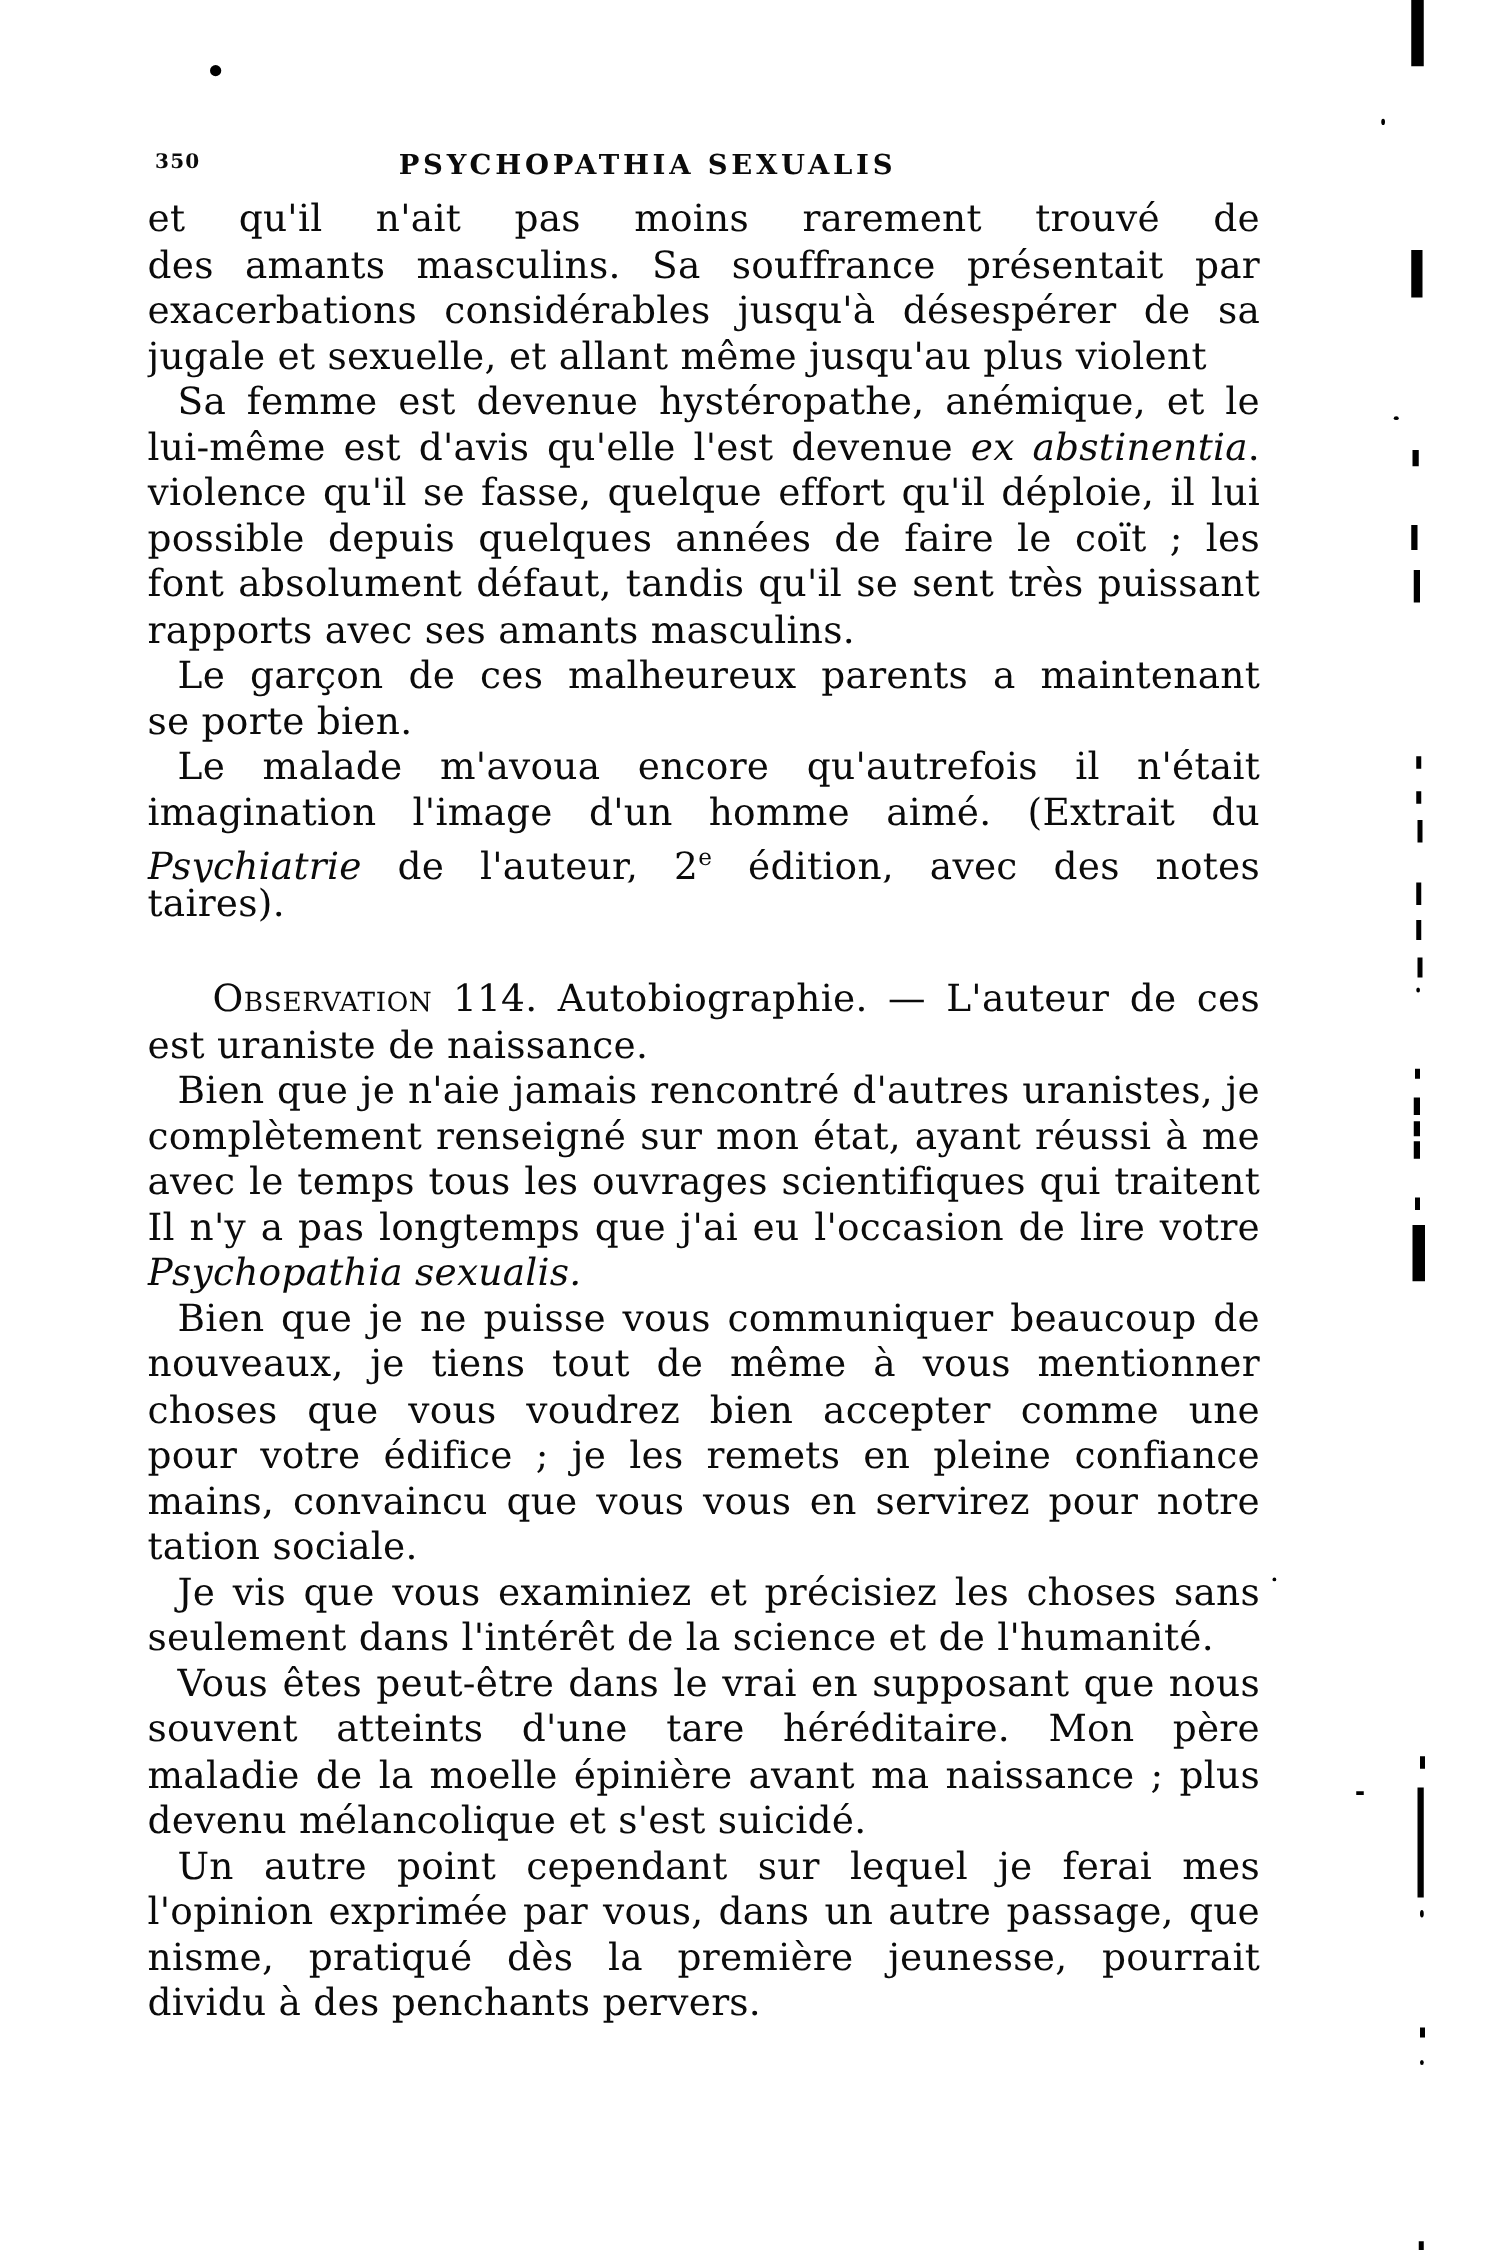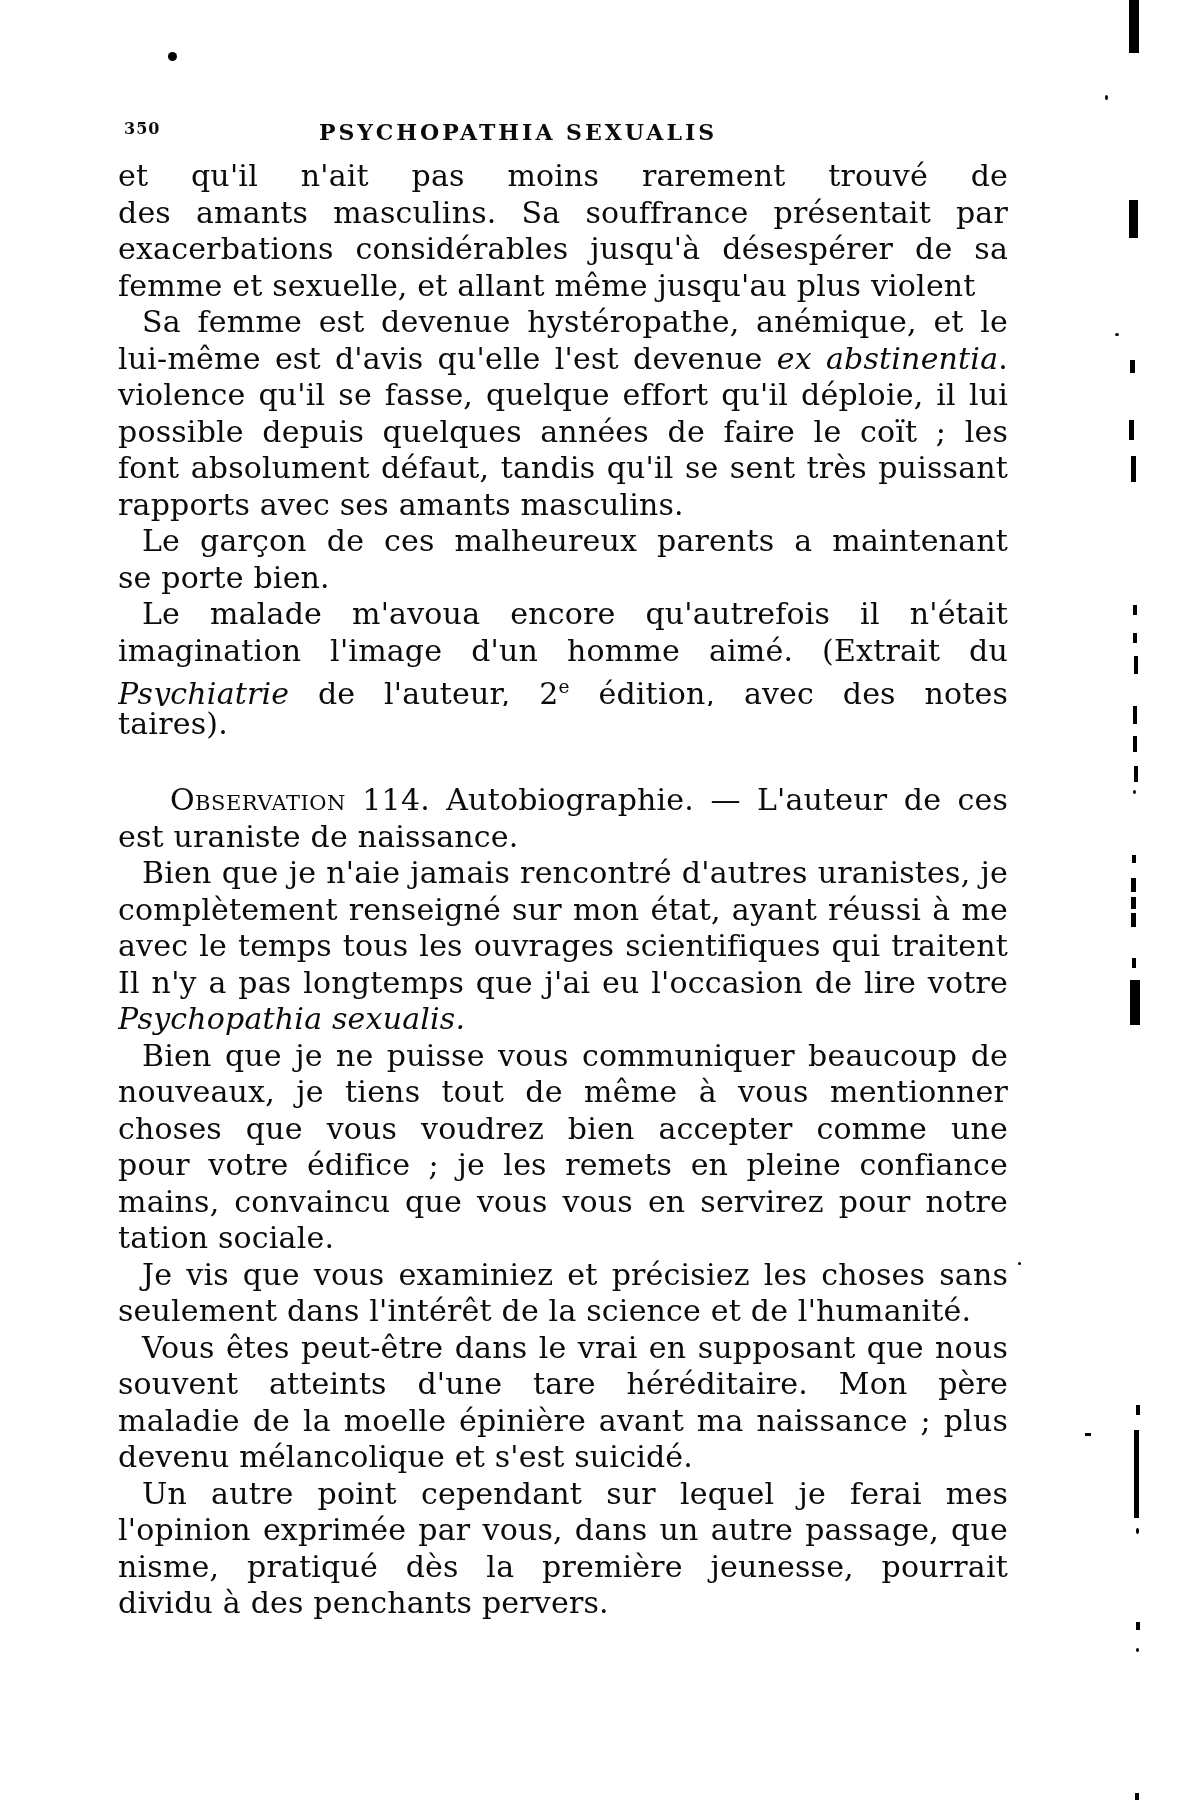--- a/index.html
+++ b/index.html
@@ -44,21 +44,21 @@
 <div class="page-header">
   <span class="page-num">350</span>
   <span class="running-title">PSYCHOPATHIA SEXUALIS</span>
 </div>
 
 <div id="text-block">
     <div class="para">
       <div class="line"><span>et qu'il n'ait pas moins rarement trouvé de compensations chez</span></div>
       <div class="line"><span>des amants masculins. Sa souffrance présentait par moments des</span></div>
       <div class="line"><span>exacerbations considérables jusqu'à désespérer de sa situation con-</span></div>
-      <div class="line last"><span>femme et sexuelle, et allant même jusqu'au plus violent </span><span class="it">tædium vitæ.</span></div>
+      <div class="line last"><span>jugale et sexuelle, et allant même jusqu'au plus violent </span><span class="it">tædium vitæ.</span></div>
     </div>
     <div class="para">
       <div class="line indent"><span>Sa femme est devenue hystéropathe, anémique, et le malade</span></div>
       <div class="line"><span>lui-même est d'avis qu'elle l'est devenue </span><span class="it">ex abstinentia</span><span>. Quelque</span></div>
       <div class="line"><span>violence qu'il se fasse, quelque effort qu'il déploie, il lui est im-</span></div>
       <div class="line"><span>possible depuis quelques années de faire le coït ; les érections</span></div>
       <div class="line"><span>font absolument défaut, tandis qu'il se sent très puissant dans ses</span></div>
       <div class="line last"><span>rapports avec ses amants masculins.</span></div>
     </div>
     <div class="para">

